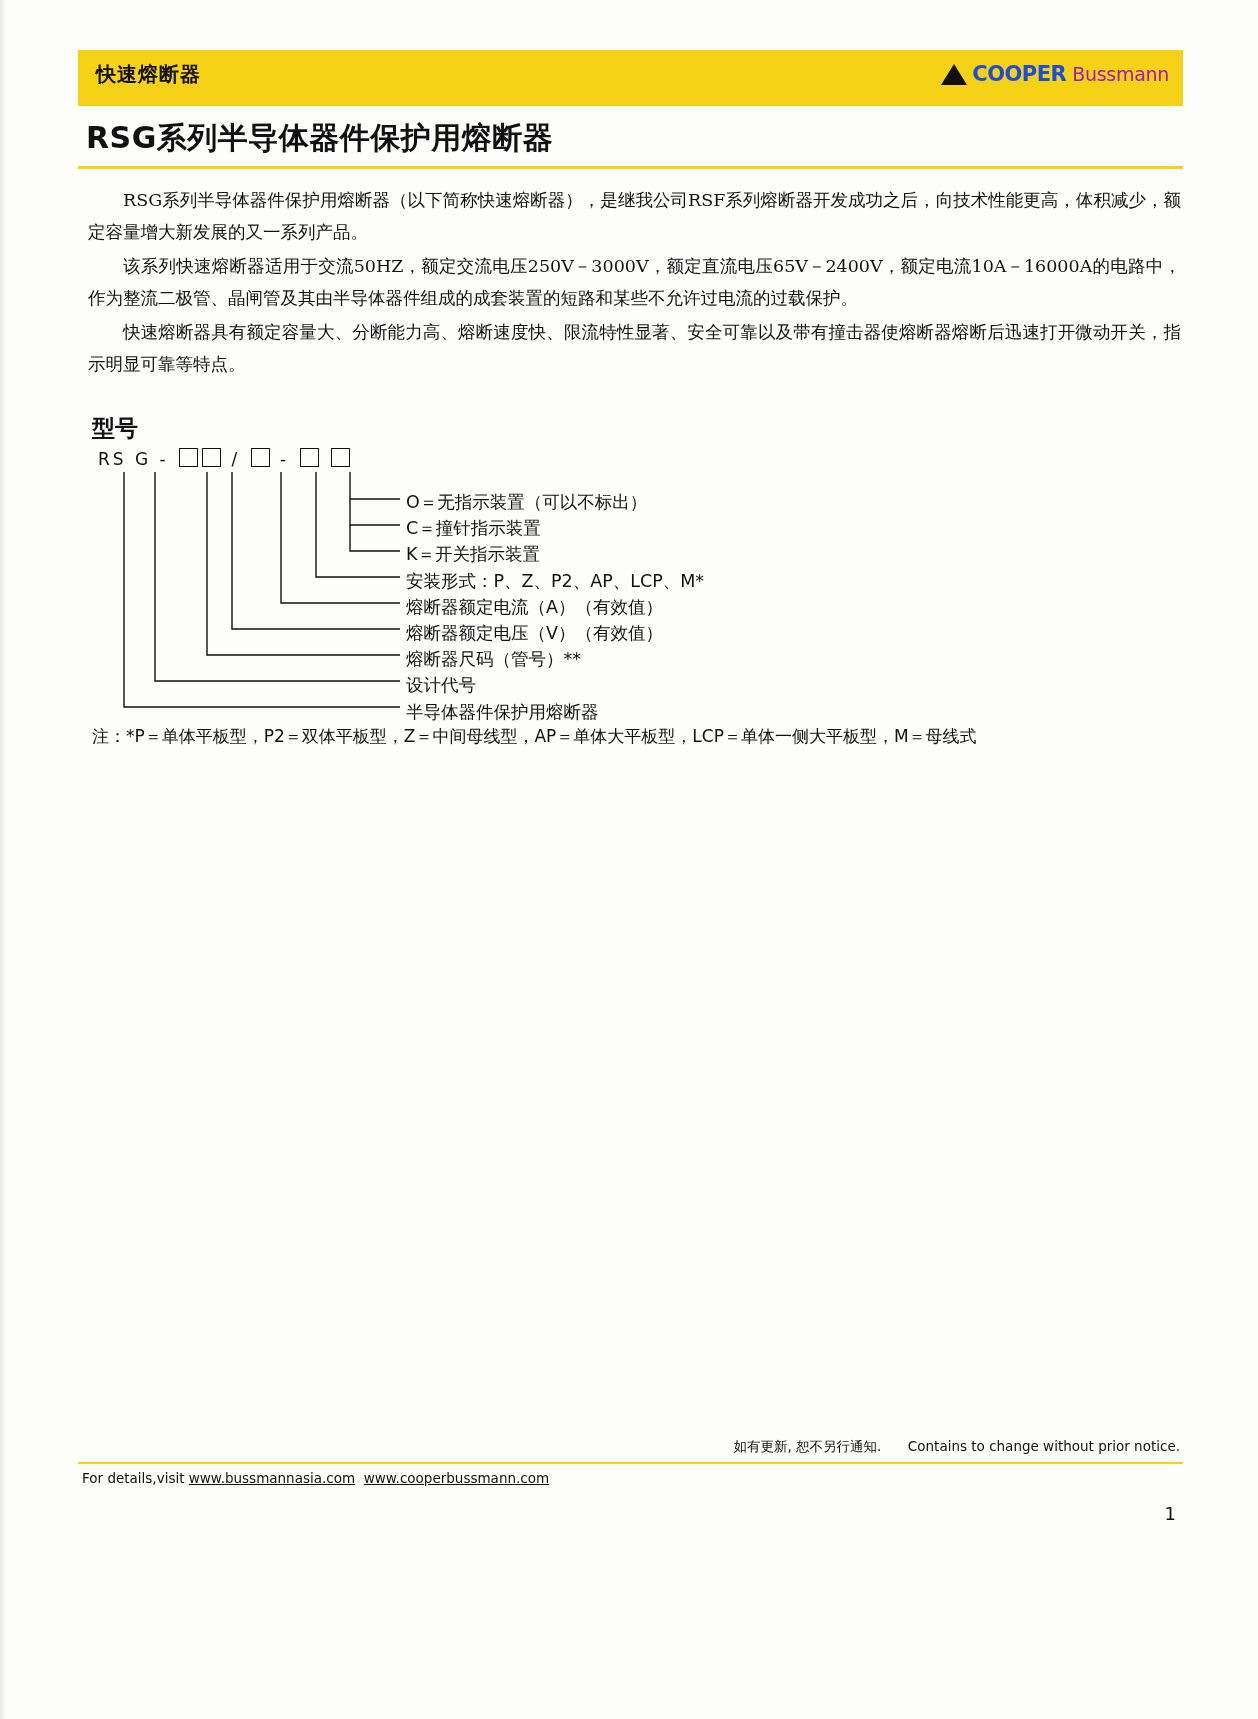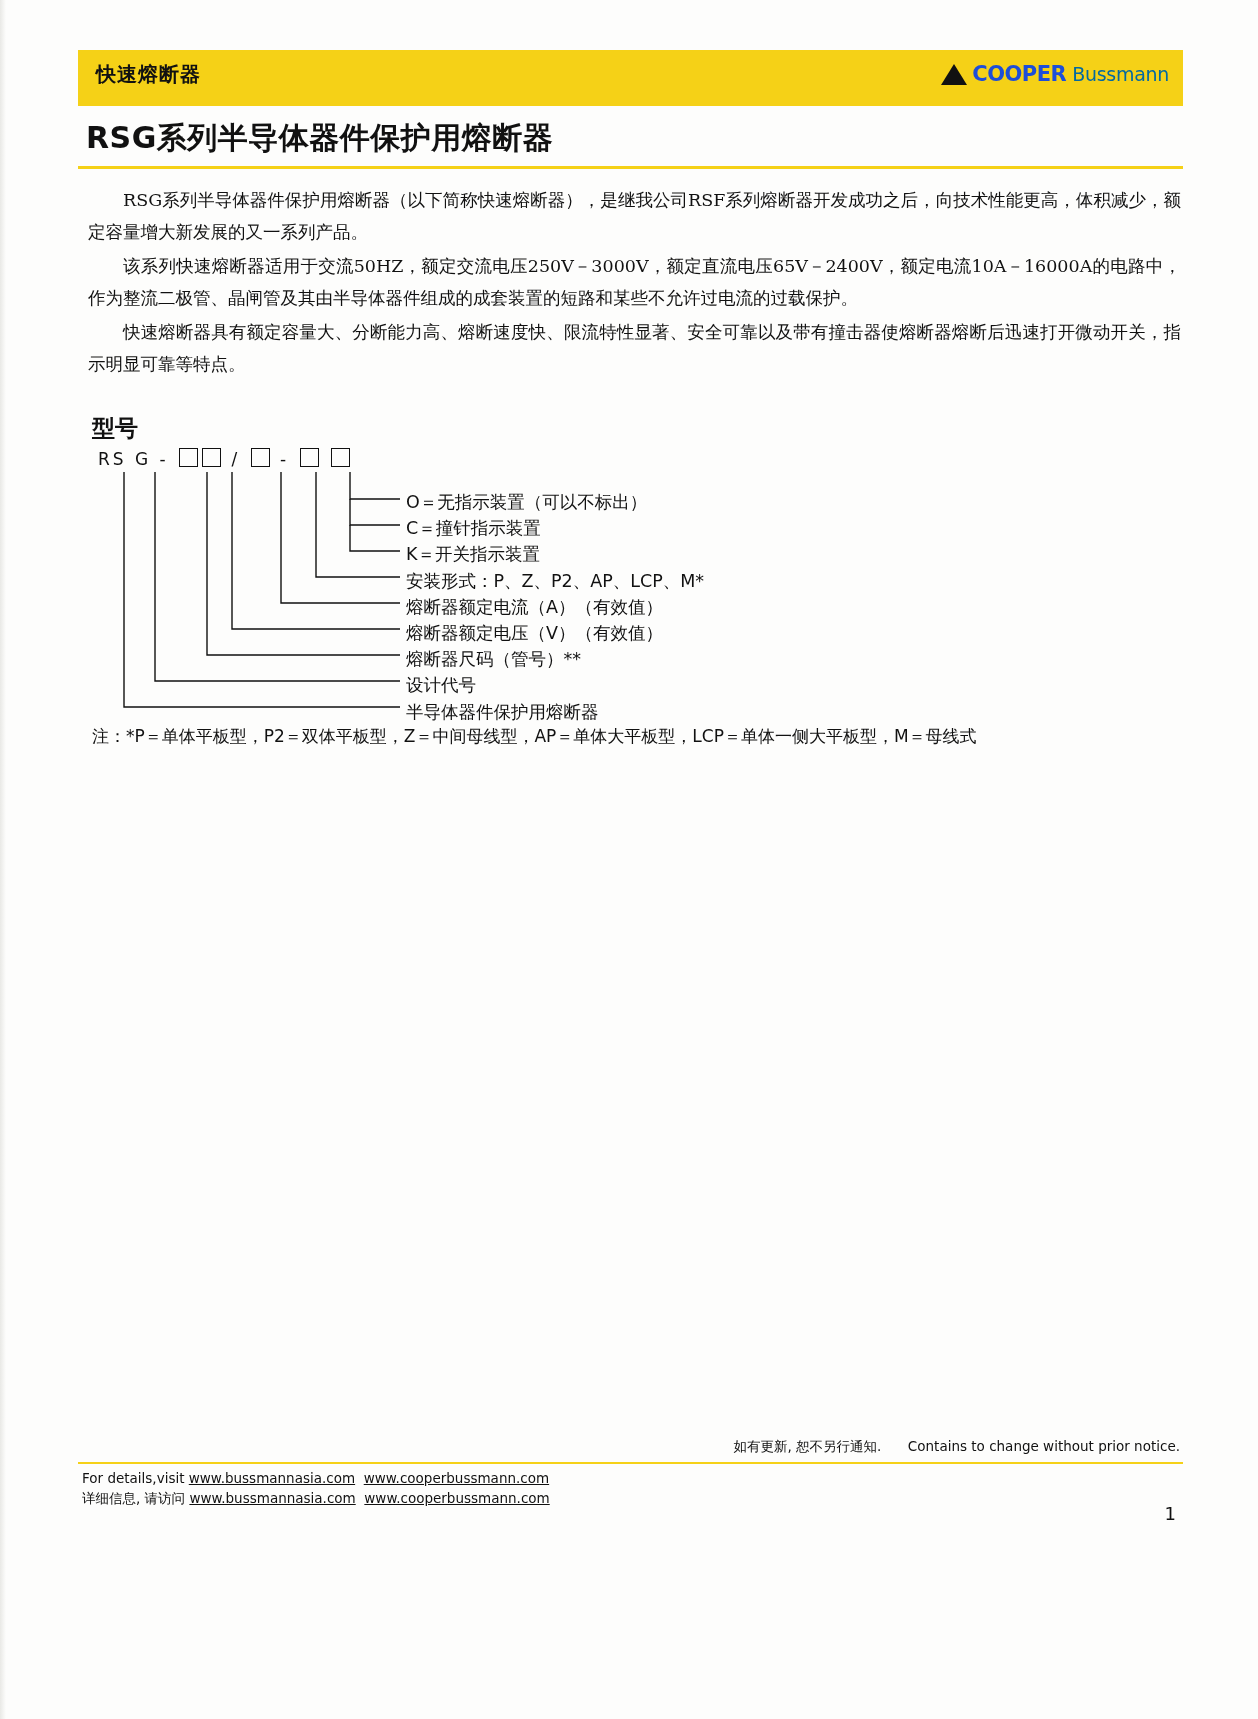--- a/index.html
+++ b/index.html
@@ -69,21 +69,21 @@
     font-family: "DejaVu Sans", sans-serif;
     font-size: 21px;
     font-weight: bold;
     color: #1d4ed8;
     letter-spacing: -0.5px;
   }
   .brand-bussmann {
     font-family: "DejaVu Sans", sans-serif;
     font-size: 19px;
     font-weight: normal;
-    color: #0369a1;
+    color: #a21caf;
     margin-left: 6px;
     letter-spacing: -0.3px;
   }
 
   
   .doc-title {
     position: absolute;
     left: 86px;
     top: 118px;
     font-size: 30px;
@@ -303,18 +303,15 @@
   <div class="footer-note">
     <span>如有更新, 恕不另行通知.</span>
     <span class="gap"></span>
     <span>Contains to change without prior notice.</span>
   </div>
   <div class="footer-rule"></div>
   <div class="footer-links">
     <div>
       <span>For details,visit </span><span class="u">www.bussmannasia.com</span>&nbsp;&nbsp;<span class="u">www.cooperbussmann.com</span>
     </div>
-    <div>
-      <span>详细信息, 请访问 </span><span class="u">www.bussmannasia.com</span>&nbsp;&nbsp;<span class="u">www.cooperbussmann.com</span>
-    </div>
   </div>
   <div class="page-number">1</div>
 </div>
 
 </body></html>

